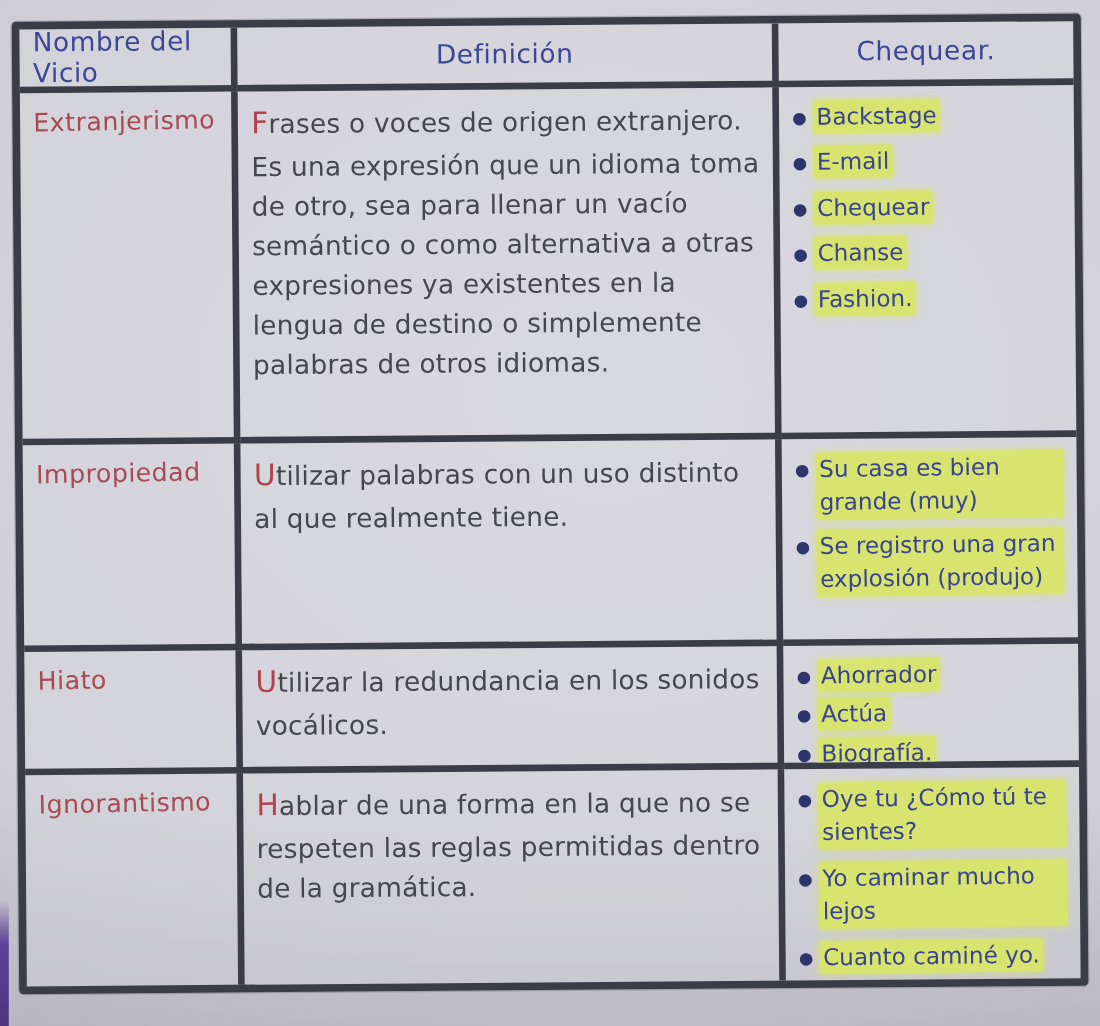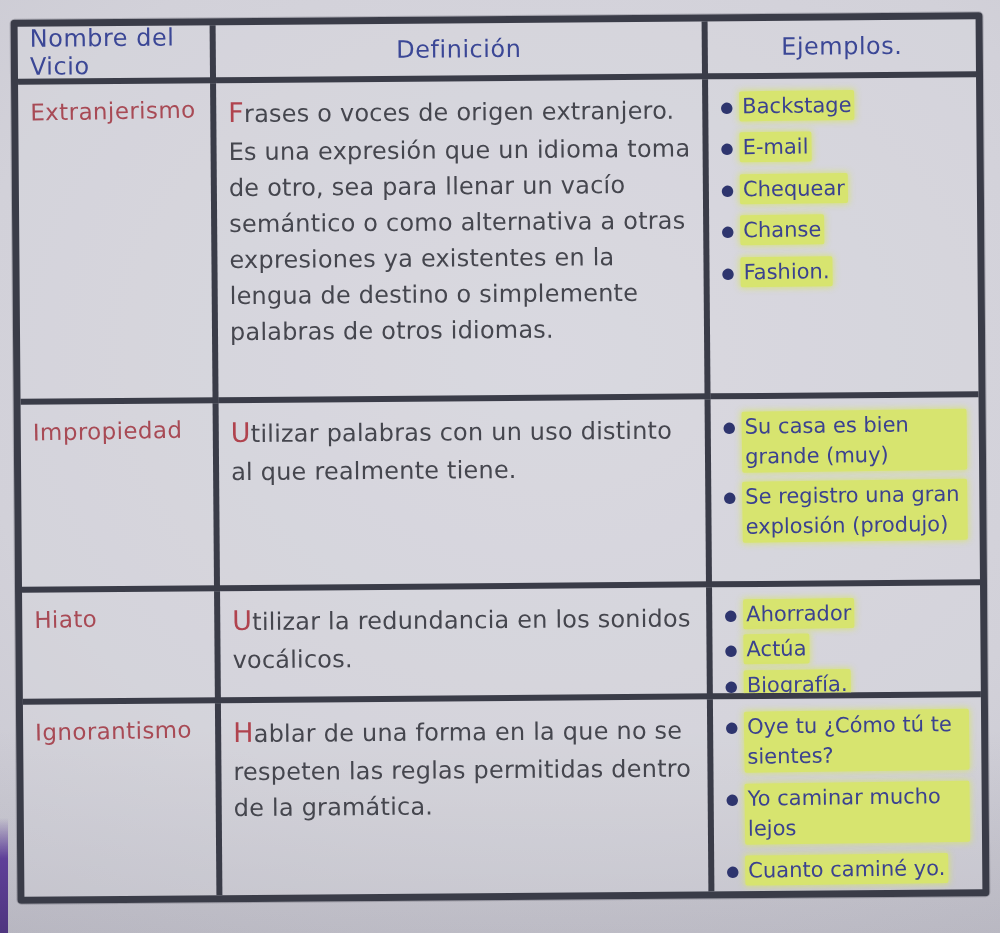--- a/index.html
+++ b/index.html
@@ -109,21 +109,21 @@
 
   <div class="vtable">
 
     <div class="cell head">
       <span>Nombre del Vicio</span>
     </div>
     <div class="cell head center">
       <span>Definición</span>
     </div>
     <div class="cell head center last-col">
-      <span>Ejemplos.</span>
+      <span>Chequear.</span>
     </div>
 
     <div class="cell name-cell">
       <span>Extranjerismo</span>
     </div>
     <div class="cell def-cell">
       <p class="def-text"><span class="initial">F</span><span>rases o voces de origen extranjero. Es una expresión que un idioma toma de otro, sea para llenar un vacío semántico o como alternativa a otras expresiones ya existentes en la lengua de destino o simplemente palabras de otros idiomas.</span></p>
     </div>
     <div class="cell ex-cell last-col">
       <div class="ex-item">

